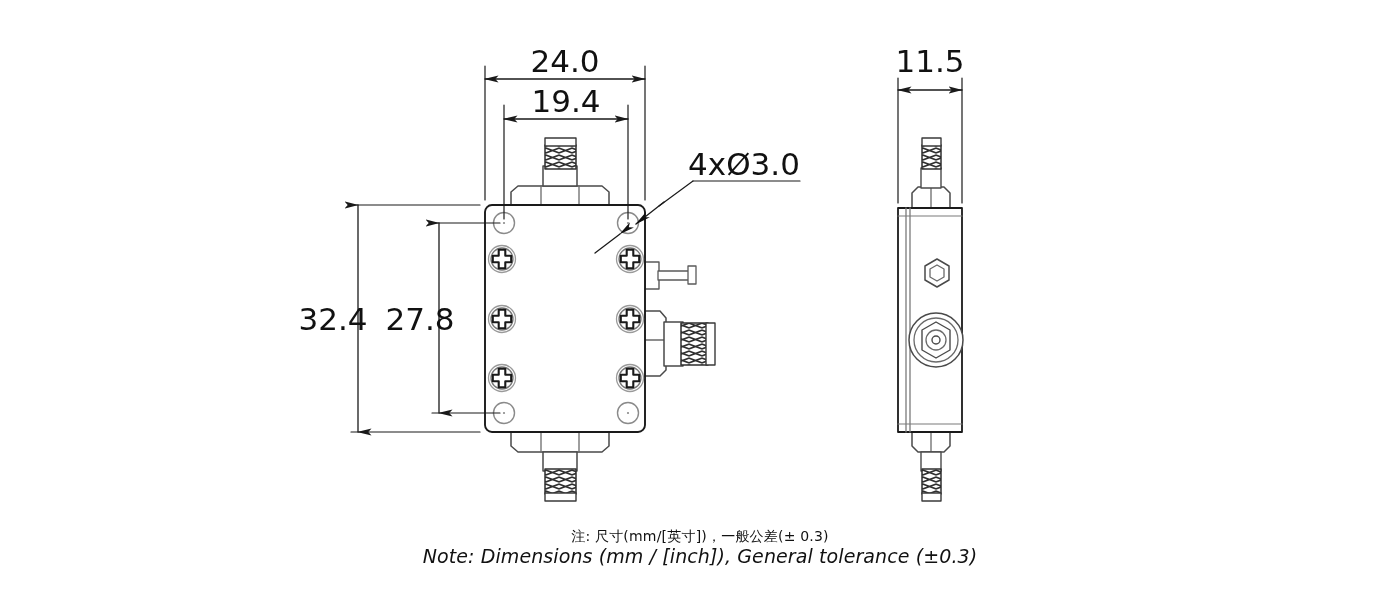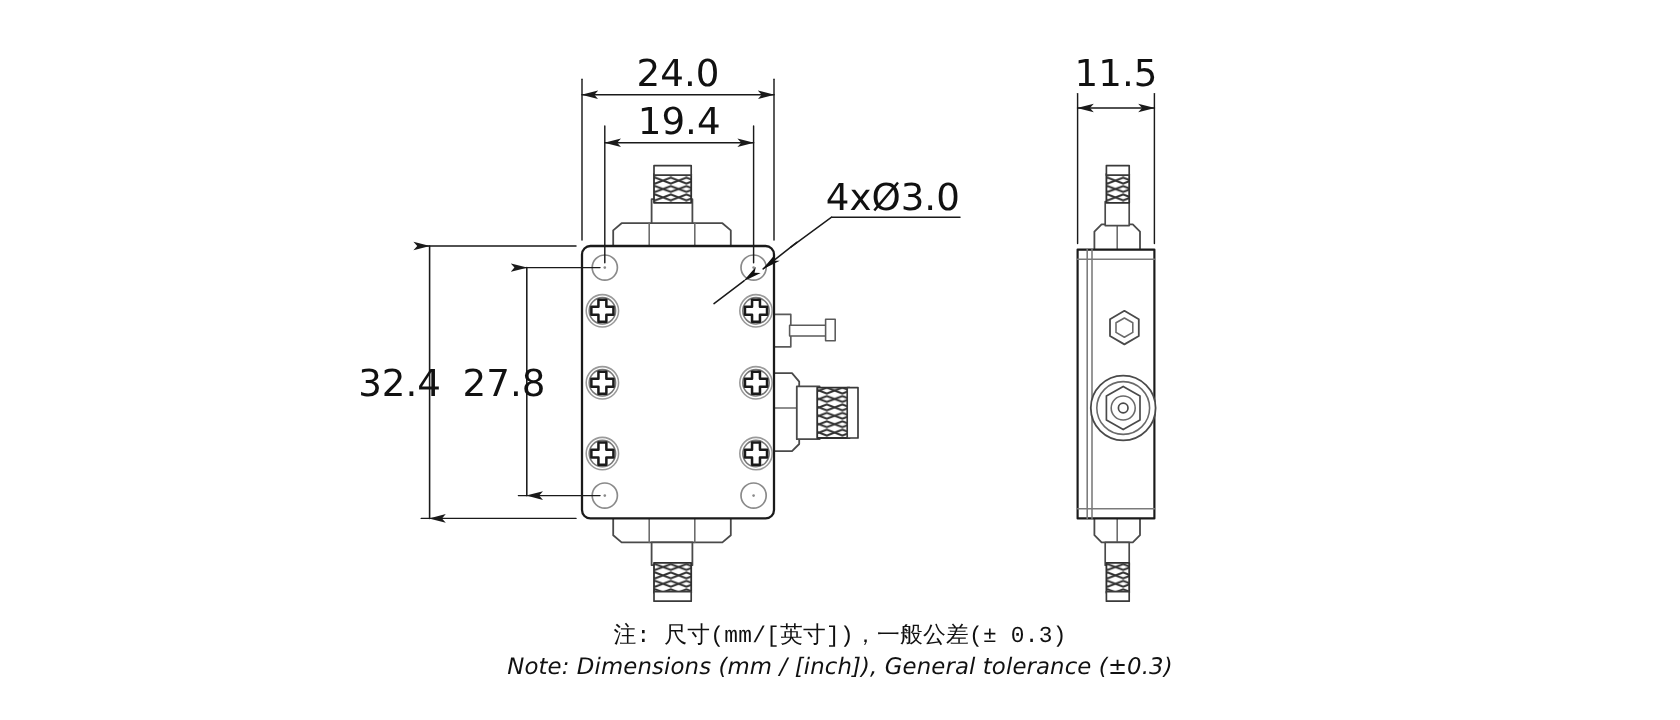--- a/index.html
+++ b/index.html
@@ -2,21 +2,21 @@
 <html><head>
 <meta charset="utf-8">
 <style>
   html,body{margin:0;padding:0;background:#ffffff;}
   body{width:1400px;height:600px;overflow:hidden;
        font-family:"DejaVu Sans","Liberation Sans",sans-serif;}
   #stage{position:relative;width:1400px;height:424px;background:#fff;}
   #draw{position:absolute;left:0;top:0;}
   .note{position:absolute;left:0;width:1400px;text-align:center;color:#111;
         font-family:"DejaVu Sans","Liberation Sans",sans-serif;}
-  #note-cn{top:516px;font-size:19px;letter-spacing:.2px;font-family:Liberation Mono, monospace;}
+  #note-cn{top:528px;font-size:14px;letter-spacing:.2px;}
   #note-en{top:545px;font-size:19px;letter-spacing:.1px;font-style:italic;}
 </style>
 </head>
 <body>
 
 <div id="stage">
 
   <svg id="draw" width="1400" height="600" viewBox="0 0 1400 600">
 
     <defs>

